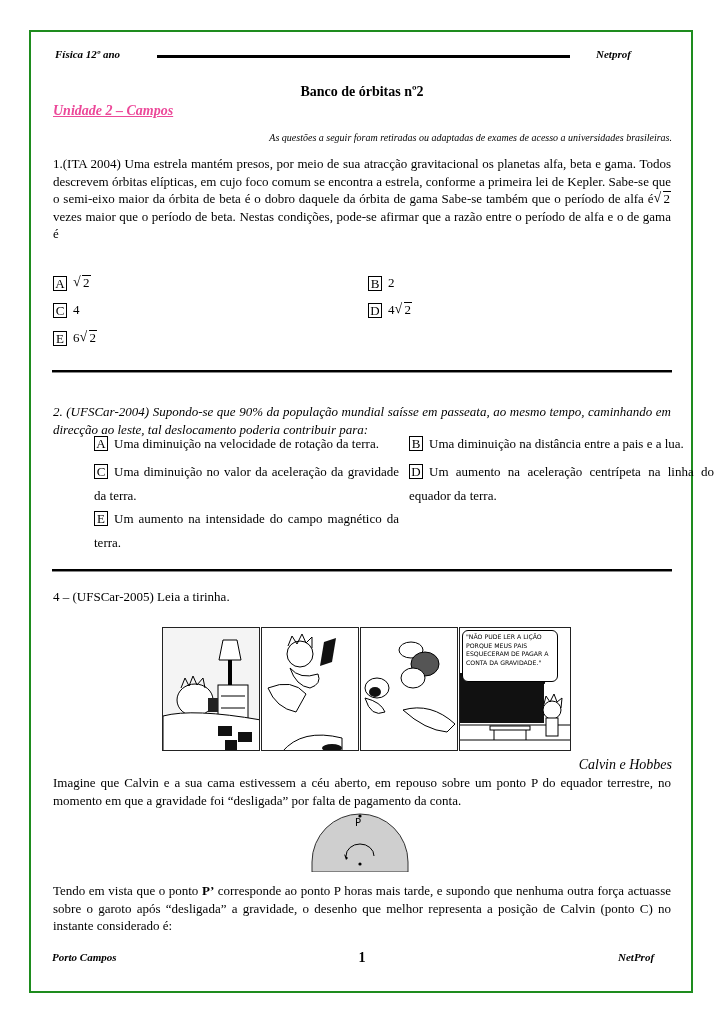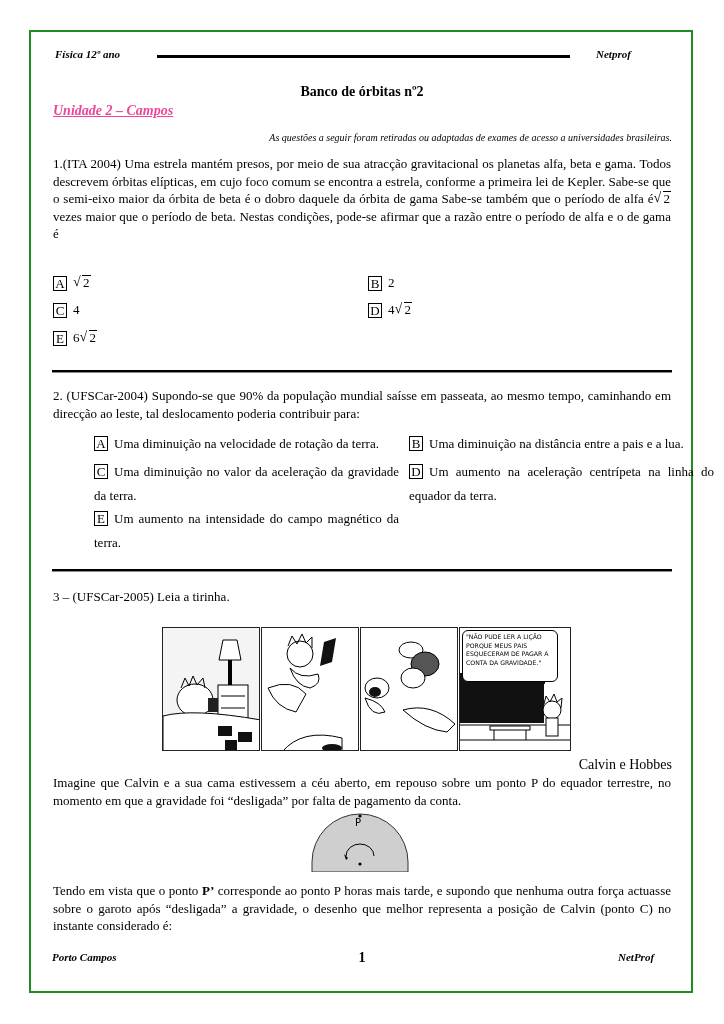--- a/index.html
+++ b/index.html
@@ -41,21 +41,21 @@
   
   .comic { left: 160px; top: 627px; width: 412px; height: 126px; }
   .panel { position: absolute; top: 0; height: 124px; border: 1.5px solid #222; background: #fff; overflow: hidden; }
   .bubble {
     position: absolute; left: 2px; top: 2px; width: 96px; height: 52px;
     border: 1px solid #000; border-radius: 6px; background: #fff;
     font-family: "DejaVu Sans", sans-serif; font-size: 6.2px; line-height: 8.5px; padding: 2px 3px;
     text-transform: uppercase;
   }
 
-  .caption { right: 52px; top: 757px; font-size: 14px; }
+  .caption { right: 52px; top: 757px; font-size: 14px; font-style: italic; }
 
   .footer-left { left: 52px; top: 951px; font-size: 11px; font-weight: bold; font-style: italic; }
   .footer-center { left: 0; width: 724px; top: 950px; text-align: center; font-size: 14px; font-weight: bold; }
   .footer-right { left: 618px; top: 951px; font-size: 11px; font-weight: bold; font-style: italic; }
 </style>
 </head>
 <body>
 
 <div class="page-frame"></div>
 
@@ -90,41 +90,41 @@
   <span class="sqrt"><span>2</span></span>
 </div>
 <div class="abs opt" style="left:53px; top:330px;">
   <span class="opt-letter">E</span>
   <span>6</span>
   <span class="sqrt"><span>2</span></span>
 </div>
 
 <div class="abs rule" style="top:370px;"></div>
 
-<div class="abs para" style="top:387px;">2. (UFSCar-2004) Supondo-se que 90% da população mundial saísse em passeata, ao mesmo tempo, caminhando em direcção ao leste, tal deslocamento poderia contribuir para:</div>
+<div class="abs para" style="top:403px;font-style:italic;">2. (UFSCar-2004) Supondo-se que 90% da população mundial saísse em passeata, ao mesmo tempo, caminhando em direcção ao leste, tal deslocamento poderia contribuir para:</div>
 
 <div class="abs q2-opt" style="left:53px; top:432px; width:305px;">
   <span class="opt-letter">A</span><span>Uma diminuição na velocidade de rotação da terra.</span>
 </div>
 <div class="abs q2-opt" style="left:368px; top:432px; width:305px;">
   <span class="opt-letter">B</span><span>Uma diminuição na distância entre a pais e a lua.</span>
 </div>
 <div class="abs q2-opt" style="left:53px; top:460px; width:305px; line-height:24px;">
   <span class="opt-letter">C</span><span>Uma diminuição no valor da aceleração da gravidade da terra.</span>
 </div>
 <div class="abs q2-opt" style="left:368px; top:460px; width:305px; line-height:24px;">
   <span class="opt-letter">D</span><span>Um aumento na aceleração centrípeta na linha do equador da terra.</span>
 </div>
 <div class="abs q2-opt" style="left:53px; top:507px; width:305px; line-height:24px;">
   <span class="opt-letter">E</span><span>Um aumento na intensidade do campo magnético da terra.</span>
 </div>
 
 <div class="abs rule" style="top:569px;"></div>
 
-<div class="abs para" style="top:588px;">3 – (UFSCar-2005) Leia a tirinha.</div>
+<div class="abs para" style="top:588px;">4 – (UFSCar-2005) Leia a tirinha.</div>
 
 <div class="abs comic">
 
   <div class="panel" style="left:2px; width:98px;">
     <svg width="98" height="124" viewBox="0 0 98 124">
       <rect x="0" y="0" width="98" height="124" fill="#f4f4f4"></rect>
       <polygon points="60,12 74,12 78,32 56,32" fill="#fff" stroke="#000" stroke-width="1"></polygon>
       <rect x="65" y="32" width="4" height="25" fill="#000"></rect>
       <rect x="55" y="57" width="30" height="40" fill="#fff" stroke="#000" stroke-width="1"></rect>
       <line x1="58" y1="68" x2="82" y2="68" stroke="#000"></line>

